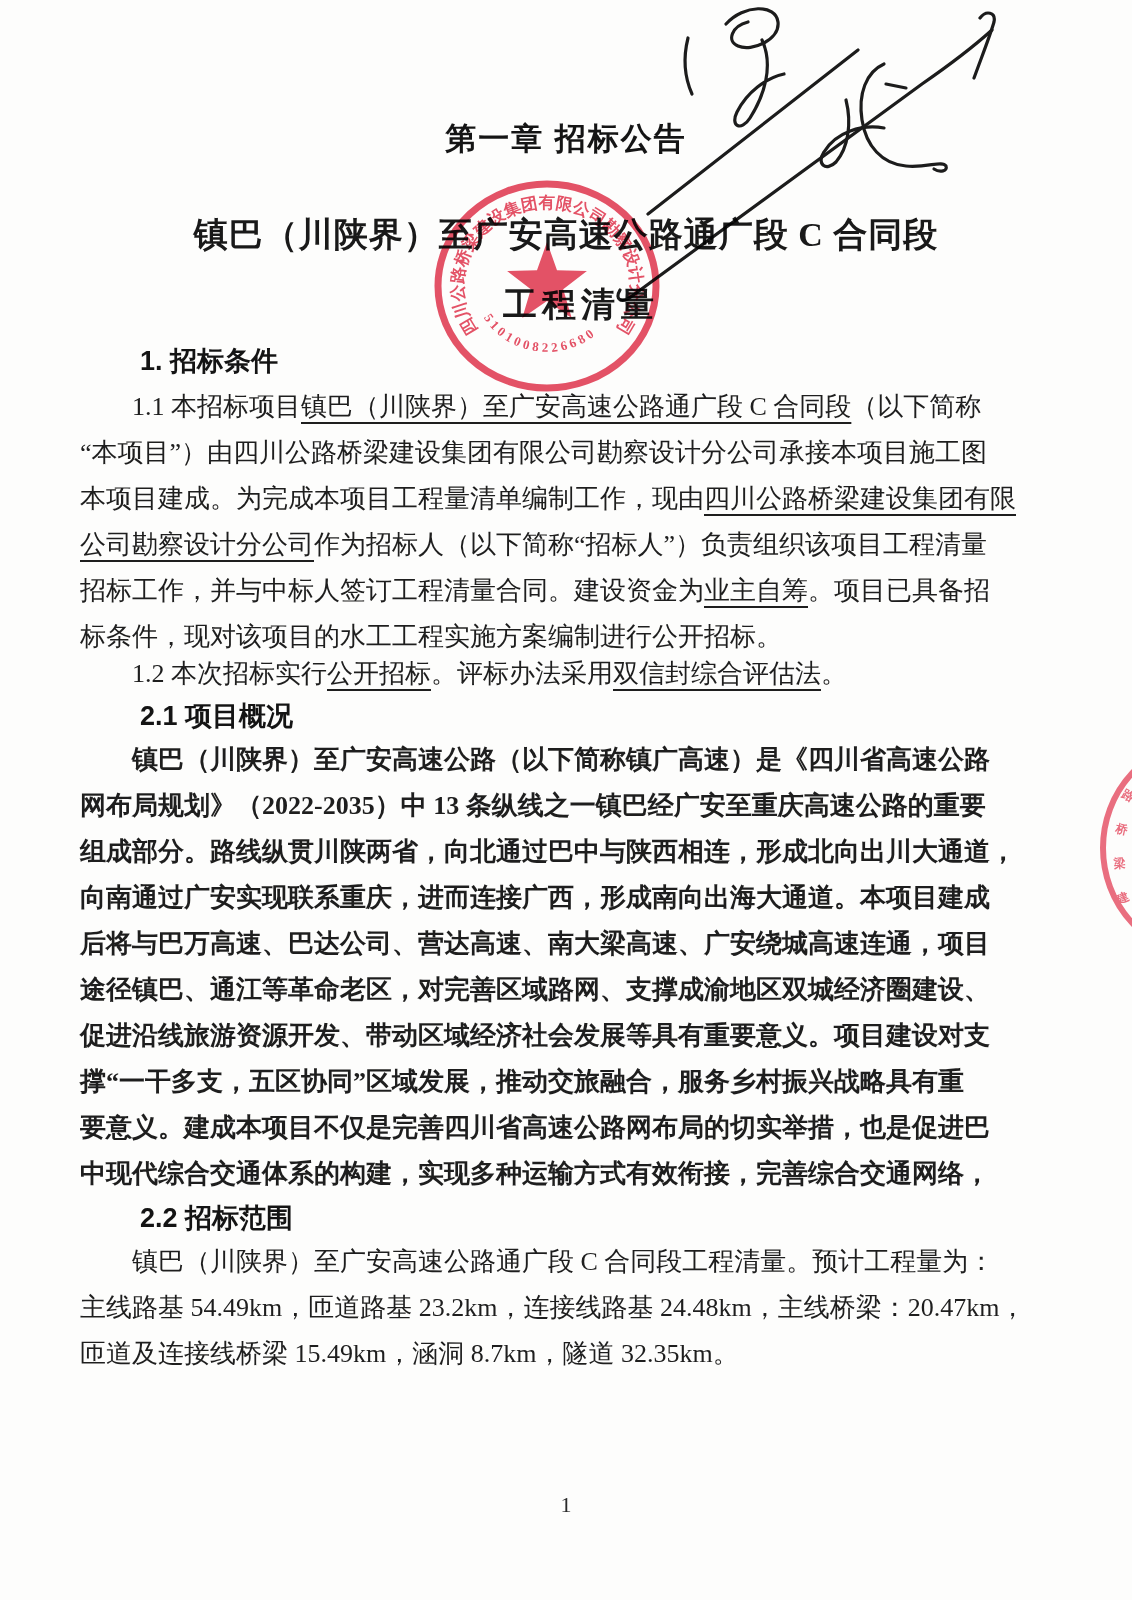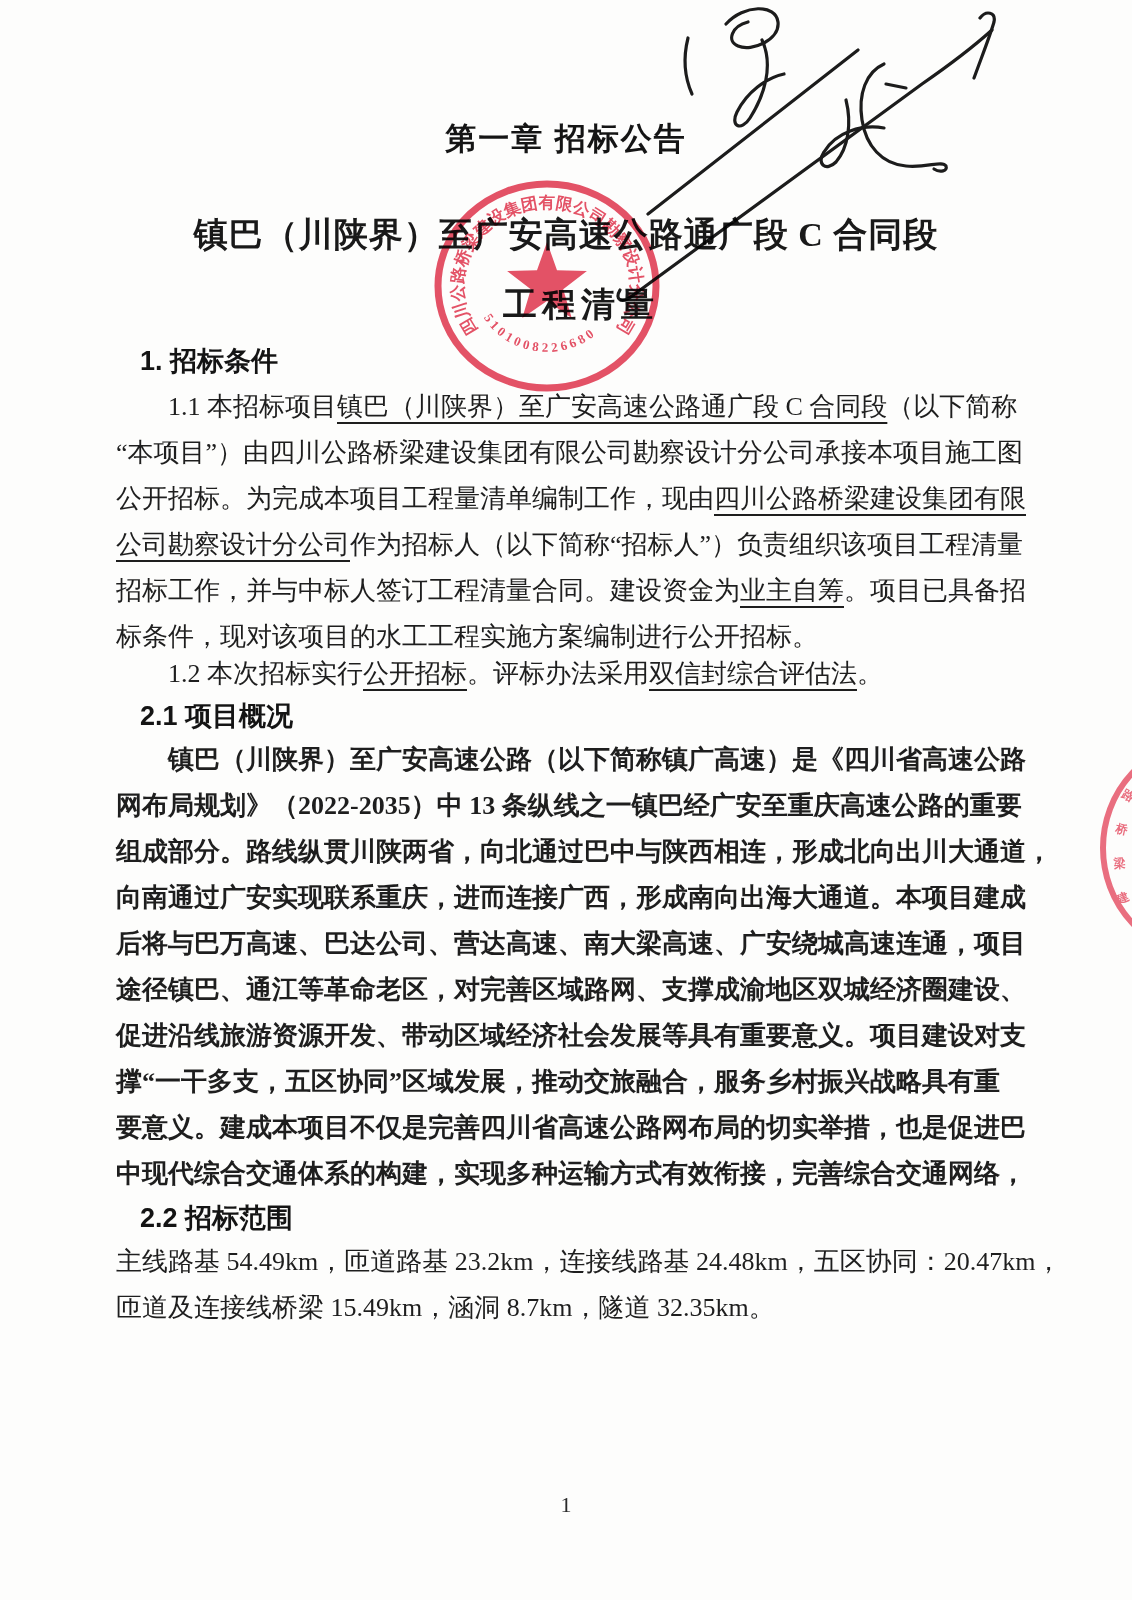--- a/index.html
+++ b/index.html
@@ -15,21 +15,21 @@
     font-weight:700; font-size:31px; line-height:46px; letter-spacing:2px; color:#141414;
   }
   .doctitle{ margin-top:38px; text-align:center; font-size:34px; line-height:70px; font-weight:600; letter-spacing:1px; color:#191919;}
   .doctitle .t2{letter-spacing:5px;padding-left:30px;}
   .h-sec{
     font-family:Liberation Sans, sans-serif;
     font-weight:700; font-size:27px; line-height:46px; color:#141414;
     margin-left:140px;
   }
   .h-s1{margin-top:-2px;} .h-s2{margin-top:-3px;} .h-s21{margin-top:-4px;} .h-s22{margin-top:-2px;}
-  .para{ margin-left:116px; width:853px; font-size:26px; }
+  .para{ margin-left:80px; width:853px; font-size:26px; }
   #p11{margin-top:0;} #p12{margin-top:-9px;} #p21{margin-top:-2px;font-weight:bold;} #p22{margin-top:-2px;}
   .tline{ height:46px; line-height:46px; text-align:justify; text-align-last:justify; white-space:nowrap; }
   .tline.endl{ text-align-last:left; }
   .tline.ind{ text-indent:52px; }
   .ul{ text-decoration:underline; text-decoration-thickness:1.7px; text-underline-offset:7px; }
   .pageno{ position:absolute; left:0; top:1492px; width:100%; text-align:center; font-size:22px; color:#2a2a2a;}
   .seal{ position:absolute; left:427px; top:170px; width:240px; height:232px; mix-blend-mode:multiply; opacity:.88; }
   .sealink{ stroke:#e23a52; fill:none; }
   .sealtxt{ fill:#e23a52; font-family:"Liberation Serif",serif; font-weight:700; }
   .sealfill{ fill:#e23a52; }
@@ -47,21 +47,21 @@
 
   <div class="doctitle">
     <div class="t1">镇巴（川陕界）至广安高速公路通广段 C 合同段</div>
     <div class="t2">工程清量</div>
   </div>
 
   <div class="h-sec h-s1">1. 招标条件</div>
   <div class="para" id="p11">
       <div class="tline ind"><span>1.1 本招标项目</span><span class="ul">镇巴（川陕界）至广安高速公路通广段 C 合同段</span><span>（以下简称</span></div>
       <div class="tline"><span>“本项目”）由四川公路桥梁建设集团有限公司勘察设计分公司承接本项目施工图</span></div>
-      <div class="tline"><span>公开招标。为完成本项目工程量清单编制工作，现由</span><span class="ul">四川公路桥梁建设集团有限</span></div>
+      <div class="tline"><span>本项目建成。为完成本项目工程量清单编制工作，现由</span><span class="ul">四川公路桥梁建设集团有限</span></div>
       <div class="tline"><span class="ul">公司勘察设计分公司</span><span>作为招标人（以下简称“招标人”）负责组织该项目工程清量</span></div>
       <div class="tline"><span>招标工作，并与中标人签订工程清量合同。建设资金为</span><span class="ul">业主自筹</span><span>。项目已具备招</span></div>
       <div class="tline endl"><span>标条件，现对该项目的水工工程实施方案编制进行公开招标。</span></div>
     </div>
   <div class="para" id="p12">
       <div class="tline ind endl"><span>1.2 本次招标实行</span><span class="ul">公开招标</span><span>。评标办法采用</span><span class="ul">双信封综合评估法</span><span>。</span></div>
     </div>
 
   <div class="h-sec h-s21">2.1 项目概况</div>
   <div class="para" id="p21">
@@ -72,21 +72,22 @@
       <div class="tline"><span>后将与巴万高速、巴达公司、营达高速、南大梁高速、广安绕城高速连通，项目</span></div>
       <div class="tline"><span>途径镇巴、通江等革命老区，对完善区域路网、支撑成渝地区双城经济圈建设、</span></div>
       <div class="tline"><span>促进沿线旅游资源开发、带动区域经济社会发展等具有重要意义。项目建设对支</span></div>
       <div class="tline"><span>撑“一干多支，五区协同”区域发展，推动交旅融合，服务乡村振兴战略具有重</span></div>
       <div class="tline"><span>要意义。建成本项目不仅是完善四川省高速公路网布局的切实举措，也是促进巴</span></div>
       <div class="tline"><span>中现代综合交通体系的构建，实现多种运输方式有效衔接，完善综合交通网络，</span></div>
     </div>
 
   <div class="h-sec h-s22">2.2 招标范围</div>
   <div class="para" id="p22">
-      <div class="tline"><span>主线路基 54.49km，匝道路基 23.2km，连接线路基 24.48km，五区协同：20.47km，</span></div>
+      <div class="tline ind"><span>镇巴（川陕界）至广安高速公路通广段 C 合同段工程清量。预计工程量为：</span></div>
+      <div class="tline"><span>主线路基 54.49km，匝道路基 23.2km，连接线路基 24.48km，主线桥梁：20.47km，</span></div>
       <div class="tline endl"><span>匝道及连接线桥梁 15.49km，涵洞 8.7km，隧道 32.35km。</span></div>
     </div>
 
   <div class="pageno">1</div>
 
   <svg class="seal" viewBox="0 0 240 232">
     <ellipse cx="120" cy="116" rx="109" ry="102" class="sealink" stroke-width="7"></ellipse>
     <path id="sealTop" d="M 51.2 160.8 A 84 78 0 1 1 188.8 160.8" fill="none"></path>
     <text class="sealtxt" font-size="16.5">
       <textPath href="#sealTop" startOffset="0" textLength="350" lengthAdjust="spacingAndGlyphs">四川公路桥梁建设集团有限公司勘察设计分公司</textPath>

